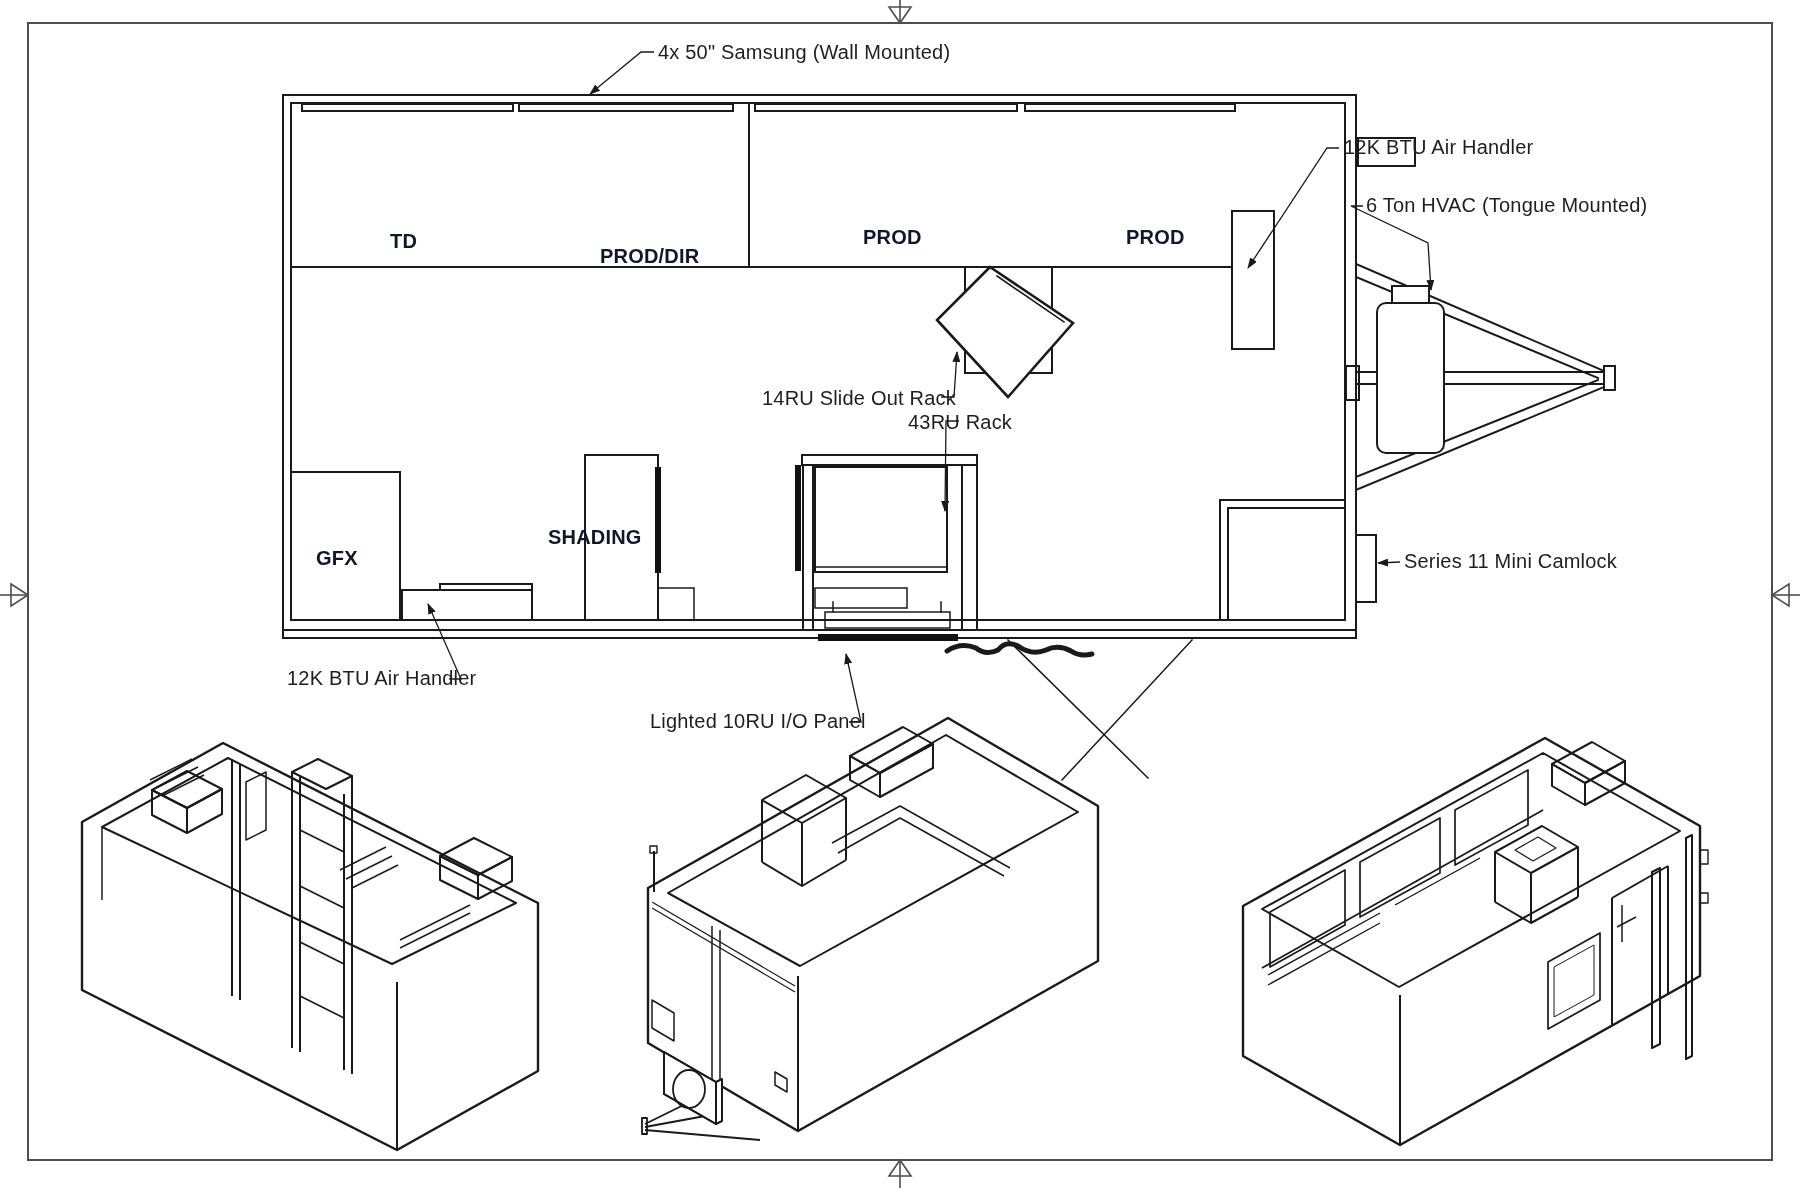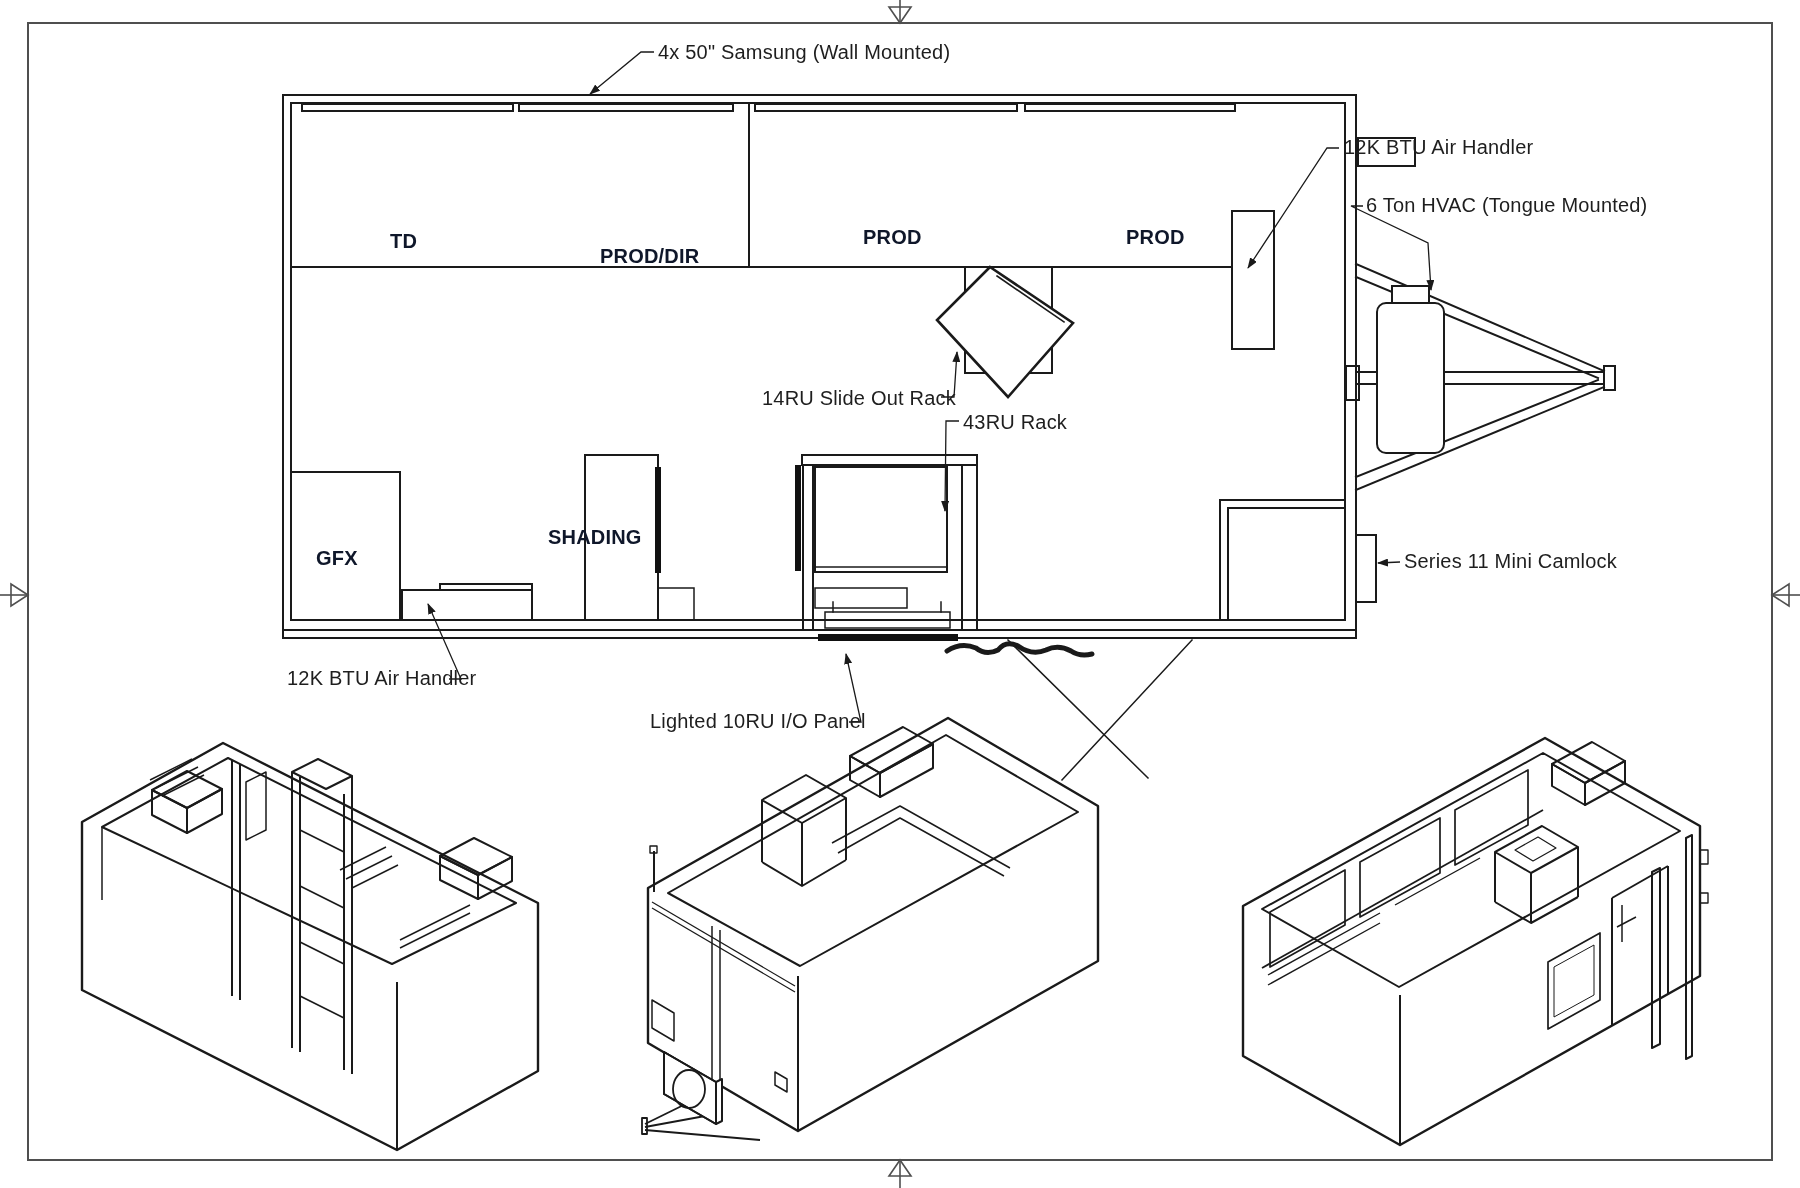--- a/index.html
+++ b/index.html
@@ -260,21 +260,21 @@
     </g>
     <rect x="1700" y="850" width="8" height="14" stroke-width="1.4"></rect>
     <rect x="1700" y="893" width="8" height="10" stroke-width="1.4"></rect>
   </g>
 </svg>
 
 <div class="lbl" style="left:658px;top:41px">4x 50" Samsung (Wall Mounted)</div>
 <div class="lbl" style="left:1344px;top:136px">12K BTU Air Handler</div>
 <div class="lbl" style="left:1366px;top:194px">6 Ton HVAC (Tongue Mounted)</div>
 <div class="lbl" style="left:762px;top:387px">14RU Slide Out Rack</div>
-<div class="lbl" style="left:963px;top:411px">43RU Rack</div>
+<div class="lbl" style="left:908px;top:411px">43RU Rack</div>
 <div class="lbl" style="left:287px;top:667px">12K BTU Air Handler</div>
 <div class="lbl" style="left:650px;top:710px">Lighted 10RU I/O Panel</div>
 <div class="lbl" style="left:1404px;top:550px">Series 11 Mini Camlock</div>
 
 <div class="lbl room" style="left:390px;top:230px">TD</div>
 <div class="lbl room" style="left:600px;top:245px">PROD/DIR</div>
 <div class="lbl room" style="left:863px;top:226px">PROD</div>
 <div class="lbl room" style="left:1126px;top:226px">PROD</div>
 <div class="lbl room" style="left:316px;top:547px">GFX</div>
 <div class="lbl room" style="left:548px;top:526px">SHADING</div>

